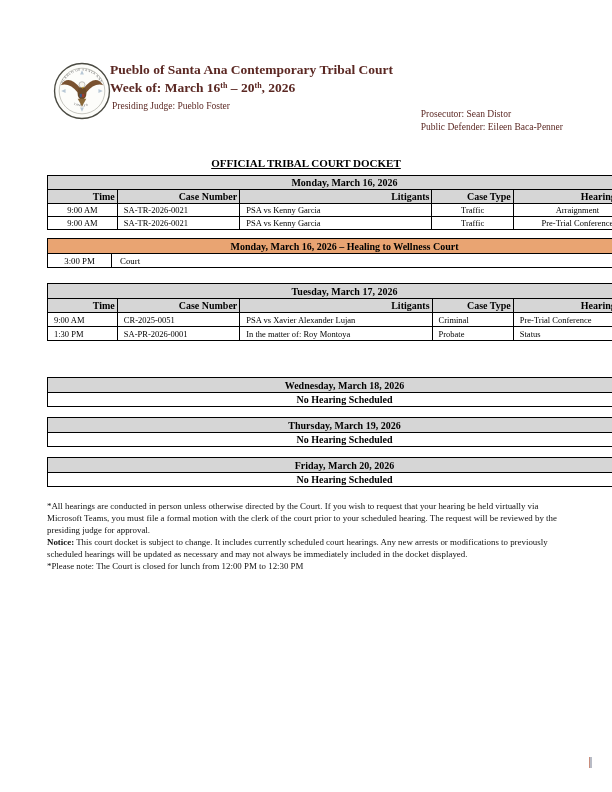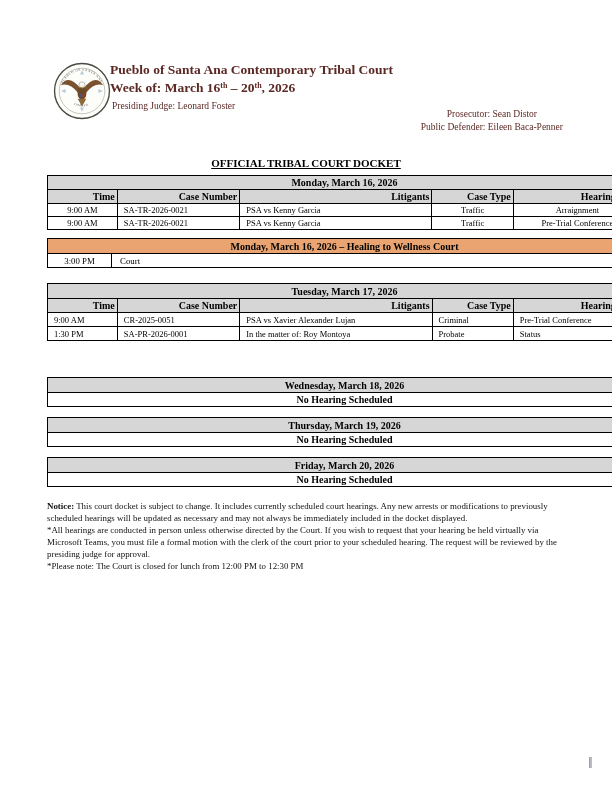--- a/index.html
+++ b/index.html
@@ -9,21 +9,21 @@
   }
   .abs { position:absolute; }
 
   
   .seal { left:53px; top:62px; width:58px; height:58px; }
   .header-text { left:110px; top:62px; color:#5b2823; }
   .court-name { font-size:13.5px; font-weight:bold; line-height:16px; white-space:nowrap; }
   .week-of { font-size:13.5px; font-weight:bold; line-height:20px; white-space:nowrap; }
   .sup { font-size:8px; position:relative; top:-4px; }
   .presiding { font-size:9.5px; line-height:12px; padding-left:2px; }
-  .counsel { right:49px; top:108px; text-align:center; color:#5b2823; font-size:9.5px; line-height:12.5px; }
+  .counsel { right:49px; top:108px; text-align:left; color:#5b2823; font-size:9.5px; line-height:12.5px; }
 
   
   .docket-title {
     left:0; top:157px; width:612px; text-align:center;
     font-size:11px; font-weight:bold; text-decoration:underline; color:#000;
   }
 
   
   table.docket {
     position:absolute; left:47px; width:595px;
@@ -108,21 +108,21 @@
       <path d="M30 25.5 L32.2 26.6 L30 27.4 Z" fill="#c9a227"></path>
       <path d="M25.5 38 L30 46 L34.5 38 Z" fill="#8a6a3a"></path>
       <rect x="27.6" y="33" width="2.2" height="3.4" fill="#3a5a8a"></rect>
       <rect x="30.2" y="33" width="2.2" height="3.4" fill="#a03a30"></rect>
     </svg>
   </div>
 
   <div class="abs header-text">
     <div class="court-name">Pueblo of Santa Ana Contemporary Tribal Court</div>
     <div class="week-of"><span>Week of: March 16</span><span class="sup">th</span><span> – 20</span><span class="sup">th</span><span>, 2026</span></div>
-    <div class="presiding">Presiding Judge: Leonard Foster</div>
+    <div class="presiding">Presiding Judge: Pueblo Foster</div>
   </div>
 
   <div class="abs counsel">
     <div>Prosecutor: Sean Distor</div>
     <div>Public Defender: Eileen Baca-Penner</div>
   </div>
 
   <div class="abs docket-title">OFFICIAL TRIBAL COURT DOCKET</div>
 
   <table class="docket" id="monday-table">
@@ -240,20 +240,20 @@
         <tr>
           <td class="nh-day">Friday, March 20, 2026</td>
         </tr>
     <tr>
           <td class="nh-status">No Hearing Scheduled</td>
         </tr>
   </tbody>
     </table>
 
   <div class="abs notice">
+    <div>*All hearings are conducted in person unless otherwise directed by the Court. If you wish to request that your hearing be held virtually via Microsoft Teams, you must file a formal motion with the clerk of the court prior to your scheduled hearing.  The request will be reviewed by the presiding judge for approval.</div>
     <div><b>Notice:</b><span> This court docket is subject to change. It includes currently scheduled court hearings. Any new arrests or modifications to previously scheduled hearings will be updated as necessary and may not always be immediately included in the docket displayed.</span></div>
-    <div>*All hearings are conducted in person unless otherwise directed by the Court. If you wish to request that your hearing be held virtually via Microsoft Teams, you must file a formal motion with the clerk of the court prior to your scheduled hearing.  The request will be reviewed by the presiding judge for approval.</div>
     <div>*Please note: The Court is closed for lunch from 12:00 PM to 12:30 PM</div>
   </div>
 
   <div class="abs corner-mark"></div>
 
 </div>
 
 </body></html>

